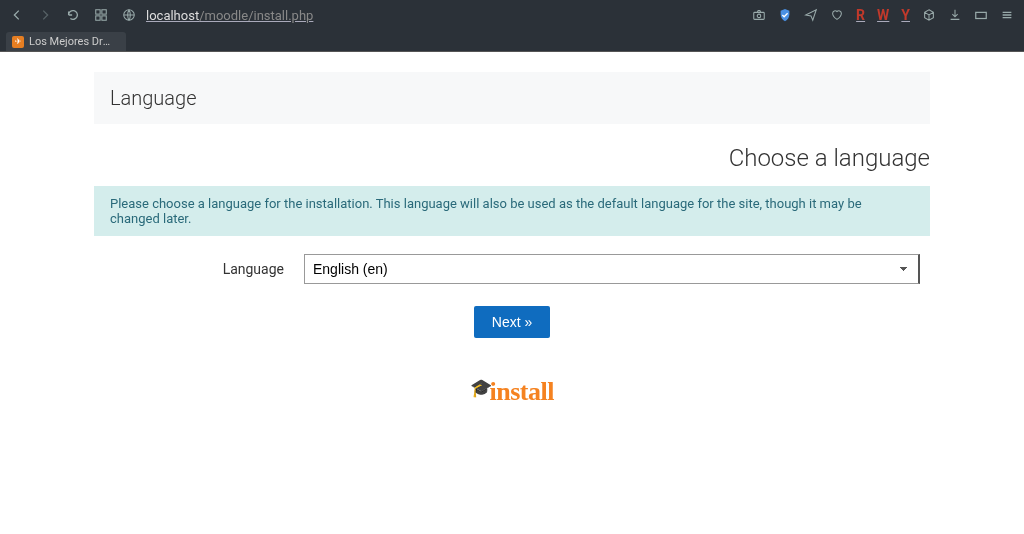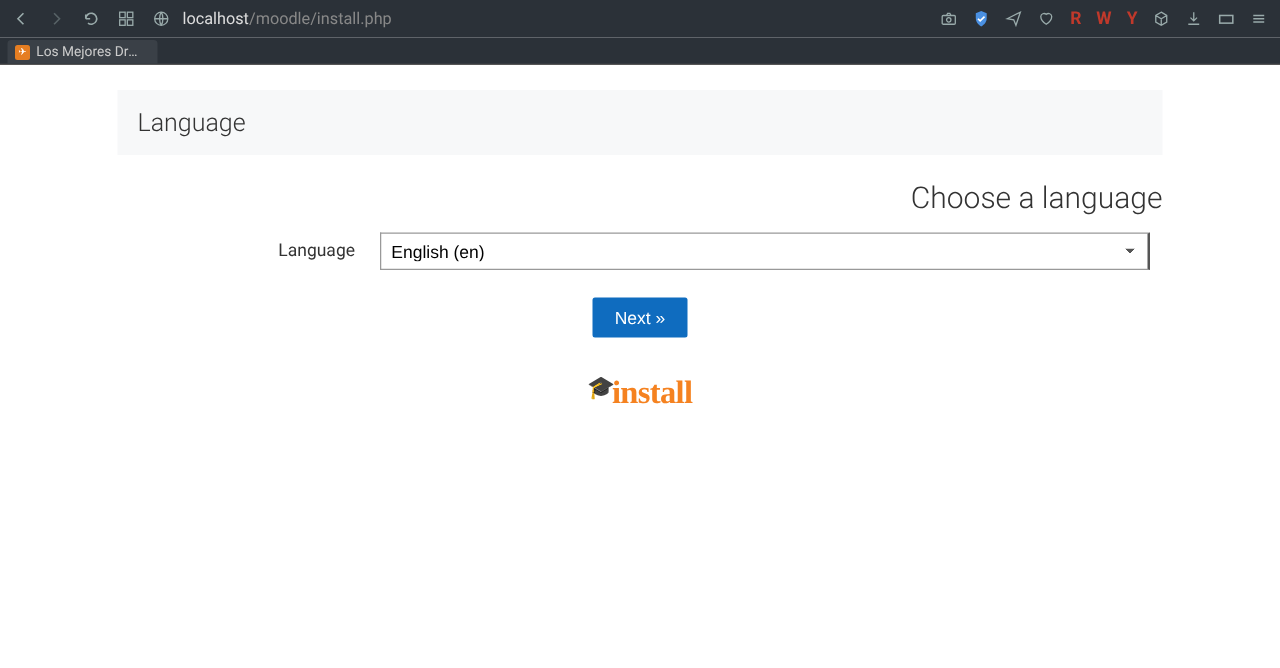--- a/index.html
+++ b/index.html
@@ -1,19 +1,19 @@
 <!DOCTYPE html>
 <html><head>
   <meta charset="utf-8">
   <style>
     * { margin: 0; padding: 0; box-sizing: border-box; }
     body { font-family: -apple-system, BlinkMacSystemFont, "Segoe UI", Roboto, sans-serif; background: #fff; }
     
     
-    .browser-chrome { background: #2b3138; height: 30px; display: flex; align-items: center; padding: 0 10px; gap: 14px; color: #aab; font-size: 13px; }
+    .browser-chrome { background: #2b3138; height: 30px; display: flex; align-items: center; padding: 0 10px; gap: 14px; color: #aab; font-size: 13px; text-decoration: underline; }
     .nav-group { display: flex; align-items: center; gap: 14px; }
     .chrome-icon { width: 14px; height: 14px; display: flex; align-items: center; justify-content: center; cursor: pointer; color: #9aa; }
     .chrome-icon svg { width: 14px; height: 14px; }
     .url-bar { flex: 1; display: flex; align-items: center; gap: 10px; color: #ccc; }
     .url-domain { color: #ddd; }
     .url-path { color: #888; }
     .chrome-right { display: flex; align-items: center; gap: 12px; }
     .ext-icon-red { color: #c0392b; font-weight: bold; font-size: 14px; }
     .ext-icon-blue { color: #4a90e2; }
     
@@ -25,21 +25,21 @@
     
     
     .page { padding: 20px 94px; }
     .title { font-size: 32px; font-weight: 700; color: #111; margin-bottom: 28px; }
     .section-header { background: #f7f8f9; padding: 14px 16px; font-size: 20px; font-weight: 300; color: #333; margin-bottom: 20px; }
     .subtitle { text-align: right; font-size: 24px; font-weight: 300; color: #333; margin-bottom: 14px; }
     .info-banner { background: #d4edec; color: #2a6a7a; padding: 10px 16px; font-size: 13px; margin-bottom: 18px; }
     .form-row { display: flex; align-items: center; gap: 20px; margin-bottom: 22px; padding: 0 10px; }
     .form-label { width: 180px; text-align: right; font-size: 14px; color: #333; }
     .form-select { flex: 1; height: 30px; border: 1px solid #999; padding: 0 8px; font-size: 14px; background: #fff; appearance: none; background-image: linear-gradient(45deg, transparent 50%, #555 50%), linear-gradient(135deg, #555 50%, transparent 50%); background-position: calc(100% - 14px) 12px, calc(100% - 10px) 12px; background-size: 4px 4px; background-repeat: no-repeat; border-right: 2px solid #555;}
-    .btn-row { text-align: center; margin-bottom: 29px; }
+    .btn-row { text-align: center; margin-bottom: 39px; }
     .btn-primary { background: #0f6cbf; color: #fff; border: none; padding: 8px 18px; font-size: 14px; cursor: pointer; border-radius: 2px; }
     .logo-row { text-align: center; }
     .moodle-logo { display: inline-flex; align-items: baseline; font-family: Georgia, serif; }
     .moodle-cap { font-size: 18px; color: #333; position: relative; top:-6px; margin-right:-3px;}
     .moodle-text { font-size: 26px; font-weight: 700; color: #f58220; letter-spacing: -0.5px; }
   </style>
 </head>
 <body>
 
 <div class="browser-chrome">
@@ -135,20 +135,21 @@
     <span class="tab-label">Los Mejores Dro...</span>
   </div>
 </div>
 
 <div class="page">
 
   <div class="section-header">Language</div>
 
   <div class="subtitle">Choose a language</div>
 
+  <div class="info-banner">Please choose a language for the installation. This language will also be used as the default language for the site, though it may be changed later.</div>
 
   <div class="form-row">
     <label class="form-label">Language</label>
     <select class="form-select">
       <option>English (en)</option>
     </select>
   </div>
 
   <div class="btn-row">
     <button class="btn-primary">Next »</button>

